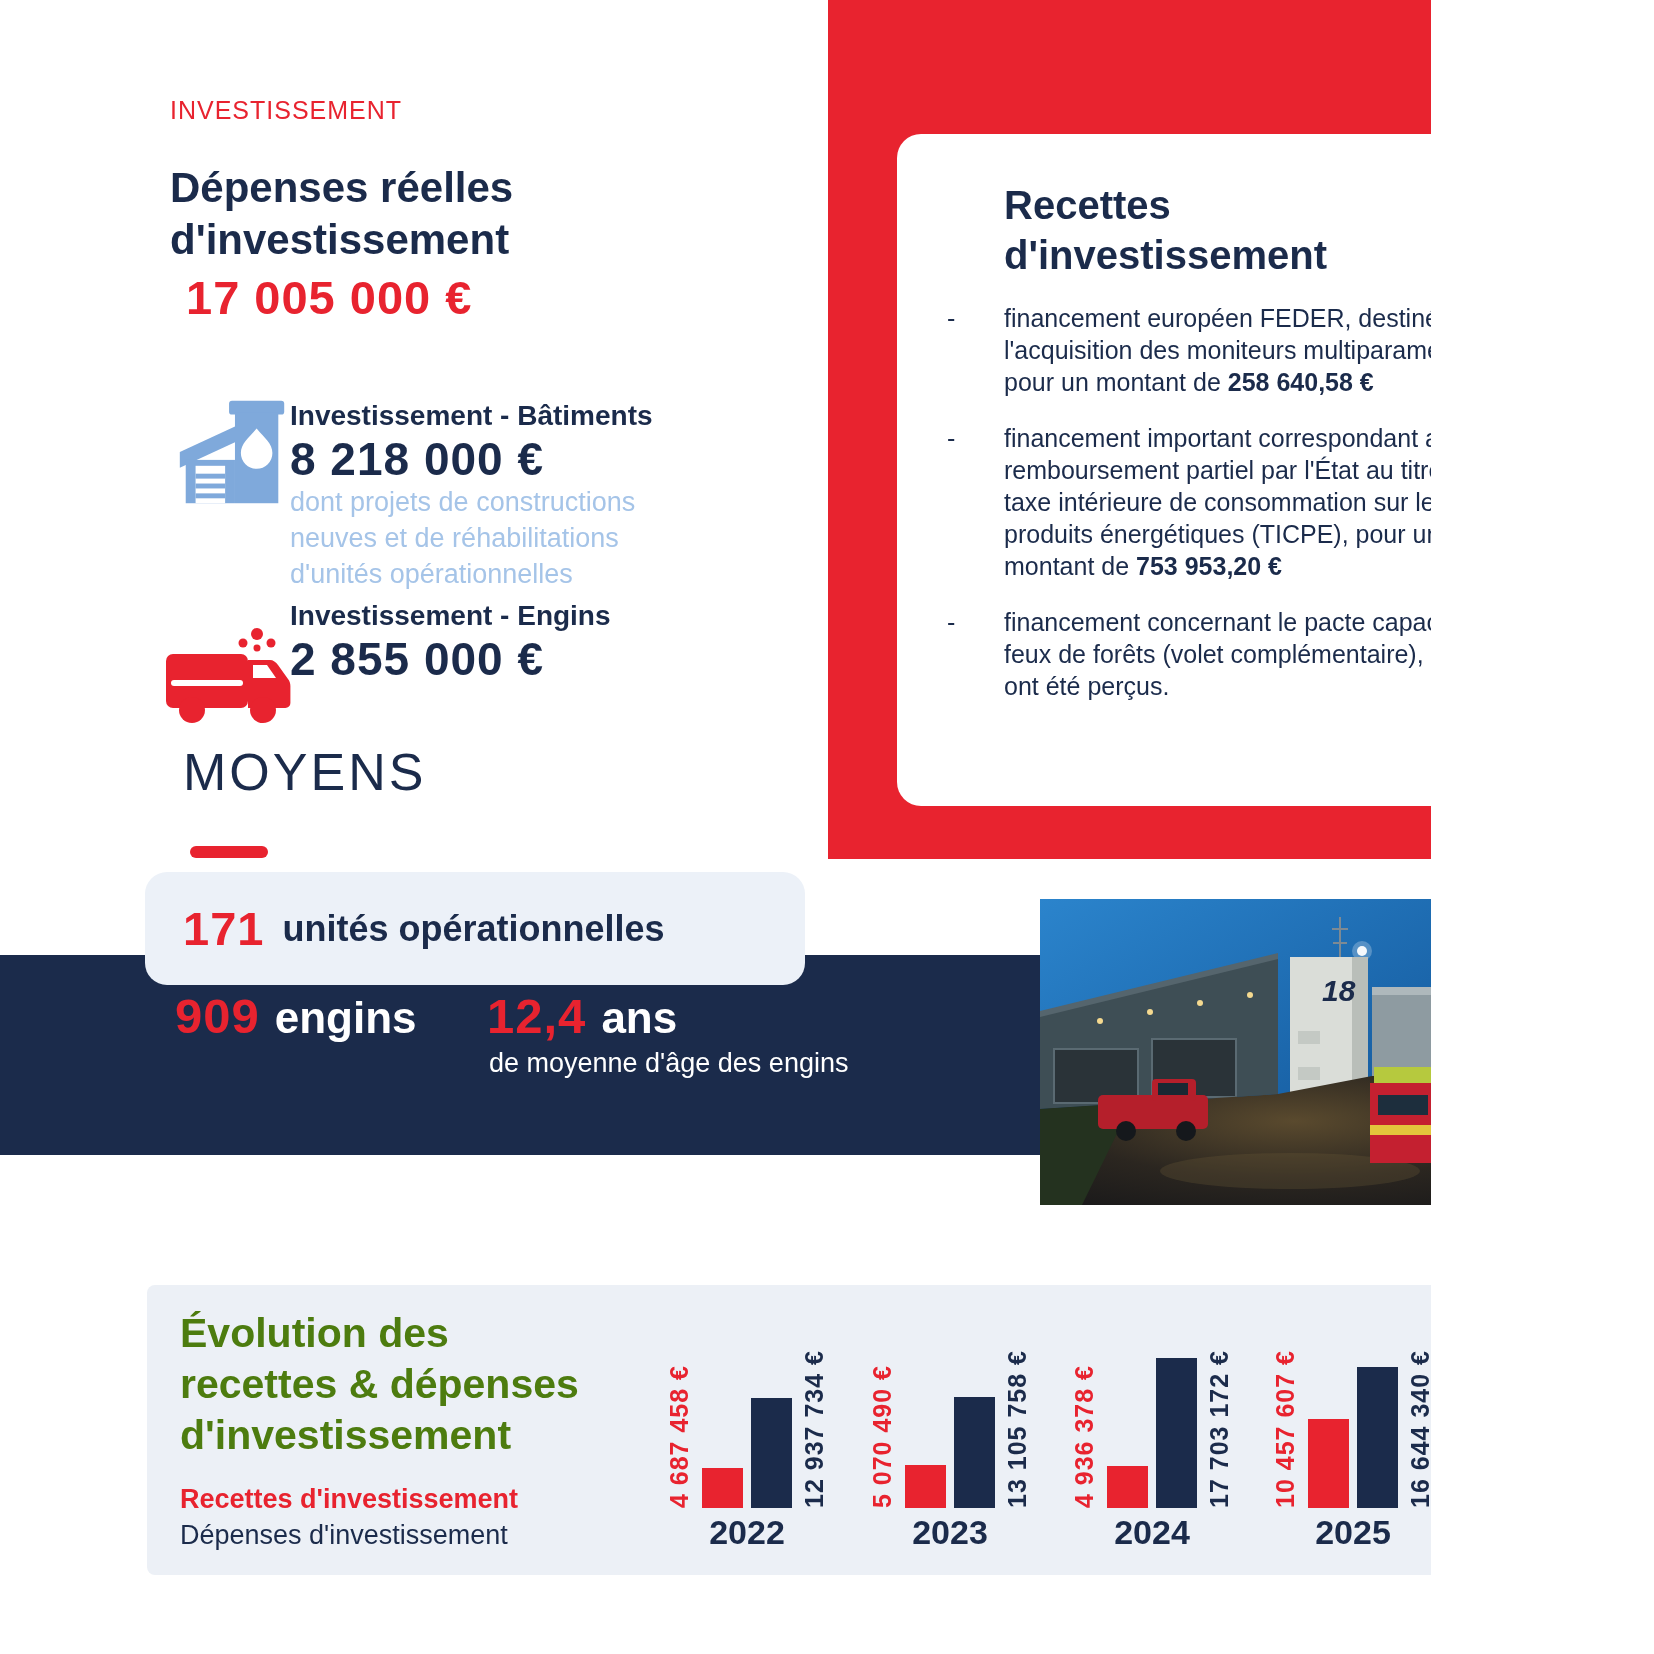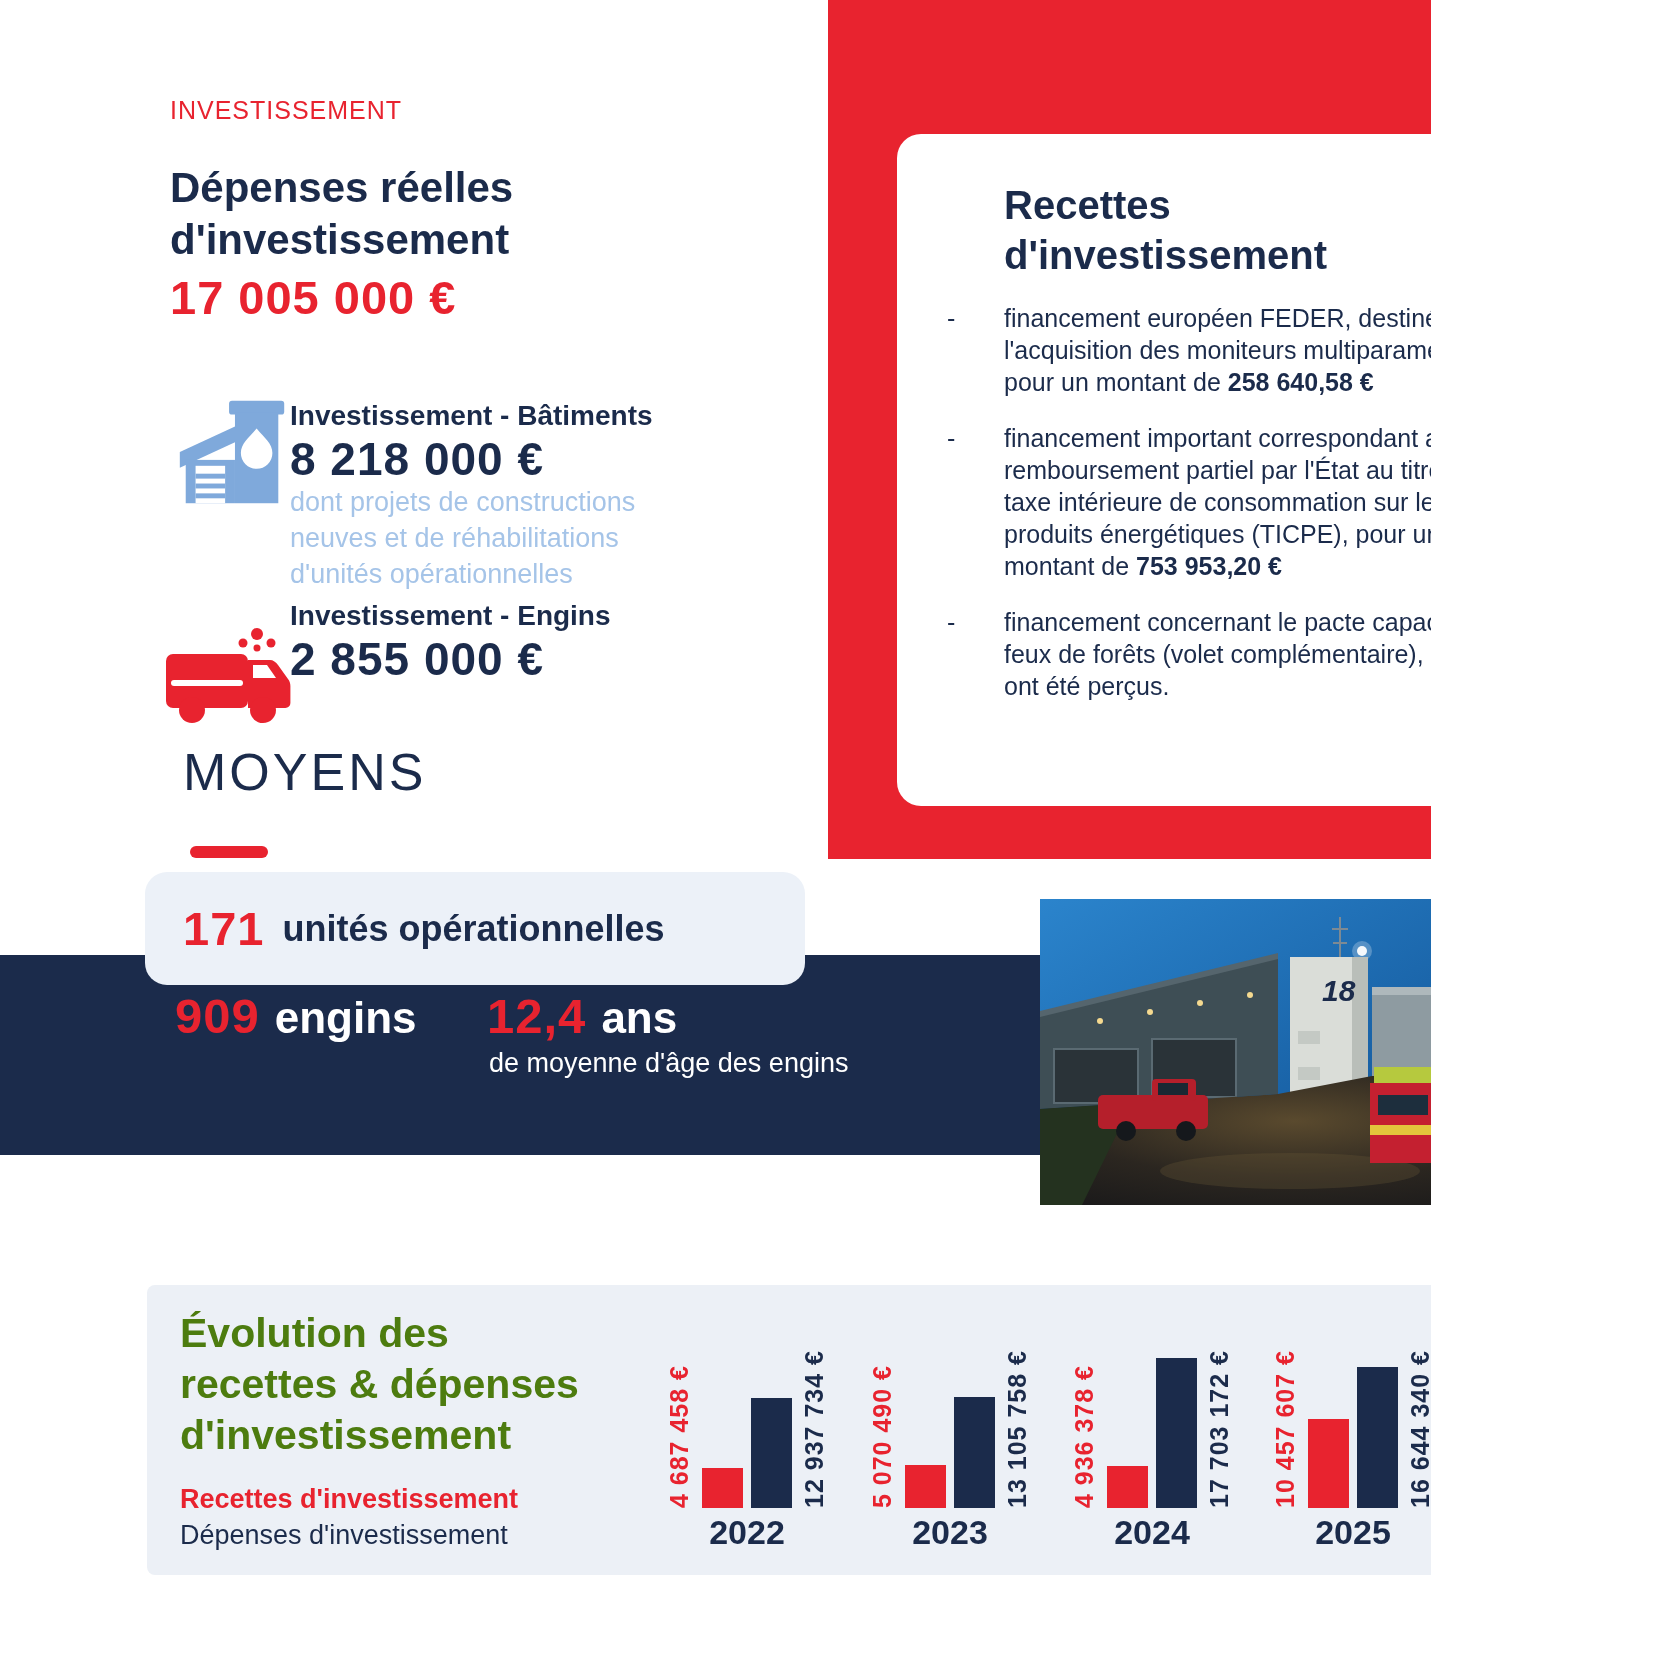--- a/index.html
+++ b/index.html
@@ -3,21 +3,21 @@
 <meta charset="utf-8">
 <style>
   html,body{margin:0;padding:0;background:#fff;}
   .page{position:relative;width:1431px;height:1654px;background:#ffffff;overflow:hidden;
         font-family:"Liberation Sans",sans-serif;color:#1B2B4B;}
   .abs{position:absolute;}
 
   
   .kicker{left:170px;top:96px;font-size:25px;letter-spacing:1px;color:#E8232F;font-weight:400;}
   .main-title{left:170px;top:162px;font-size:42px;line-height:52px;font-weight:700;color:#1B2B4B;}
-  .main-total{left:170px;top:270px;font-size:47px;font-weight:700;color:#E8232F;letter-spacing:1px;}
+  .main-total{left:186px;top:270px;font-size:47px;font-weight:700;color:#E8232F;letter-spacing:1px;}
 
   .stat-icon-batiments{left:168px;top:392px;width:130px;height:122px;}
   .stat-icon-engins{left:160px;top:618px;width:132px;height:112px;}
 
   .stat-label{font-size:28px;font-weight:700;color:#1B2B4B;}
   .stat-amount{font-size:46px;font-weight:700;color:#1B2B4B;letter-spacing:1px;}
   .batiments-label{left:290px;top:400px;}
   .batiments-amount{left:290px;top:432px;}
   .batiments-note{left:290px;top:484px;width:392px;font-size:27px;line-height:36px;color:#A5C4E8;}
   .engins-label{left:290px;top:600px;}

